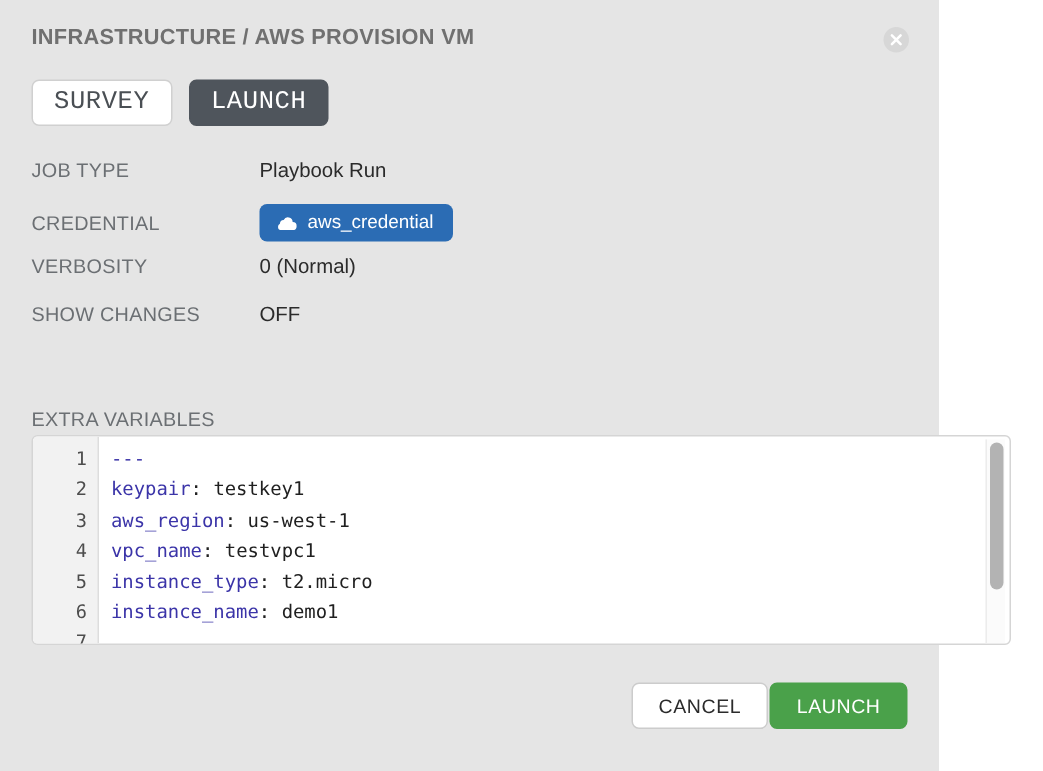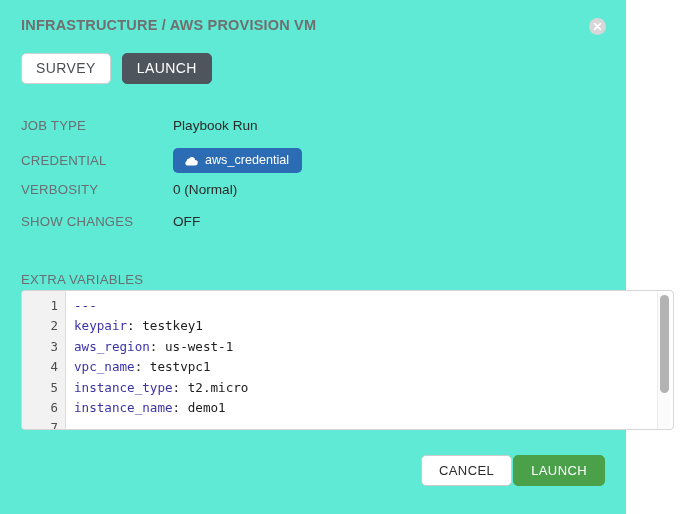--- a/index.html
+++ b/index.html
@@ -9,21 +9,21 @@
     height: 514px;
     background: #ffffff;
     font-family: "Liberation Sans", sans-serif;
     overflow: hidden;
   }
 
   .dialog {
     position: relative;
     width: 626px;
     height: 514px;
-    background: #5eead4;
+    background: #e5e5e5;
   }
 
   
   .header {
     position: absolute;
     left: 21px;
     top: 15px;
     right: 20px;
     height: 24px;
   }
@@ -53,22 +53,22 @@
 
   
   .toggle-row {
     position: absolute;
     left: 21px;
     top: 53px;
     display: flex;
     gap: 11px;
   }
   .btn {
-    font-family: Liberation Sans, sans-serif;
-    font-size: 14px;
+    font-family: Liberation Mono, monospace;
+    font-size: 17px;
     letter-spacing: 0.4px;
     border-radius: 5px;
     padding: 7px 14px 7px 14px;
     cursor: pointer;
     line-height: 15px;
     white-space: nowrap;
   }
   .btn-survey {
     background: #ffffff;
     border: 1px solid #d0d0d0;
@@ -77,21 +77,21 @@
   .btn-preview {
     background: #4f555c;
     border: 1px solid #4f555c;
     color: #ffffff;
   }
 
   
   .details {
     position: absolute;
     left: 21px;
-    top: 116px;
+    top: 104px;
     width: 440px;
   }
   .row {
     display: flex;
     align-items: flex-start;
     margin-bottom: 13px;
     min-height: 19px;
   }
   .row.row-credential { margin-bottom: 7px; align-items: center; }
   .row-label {

